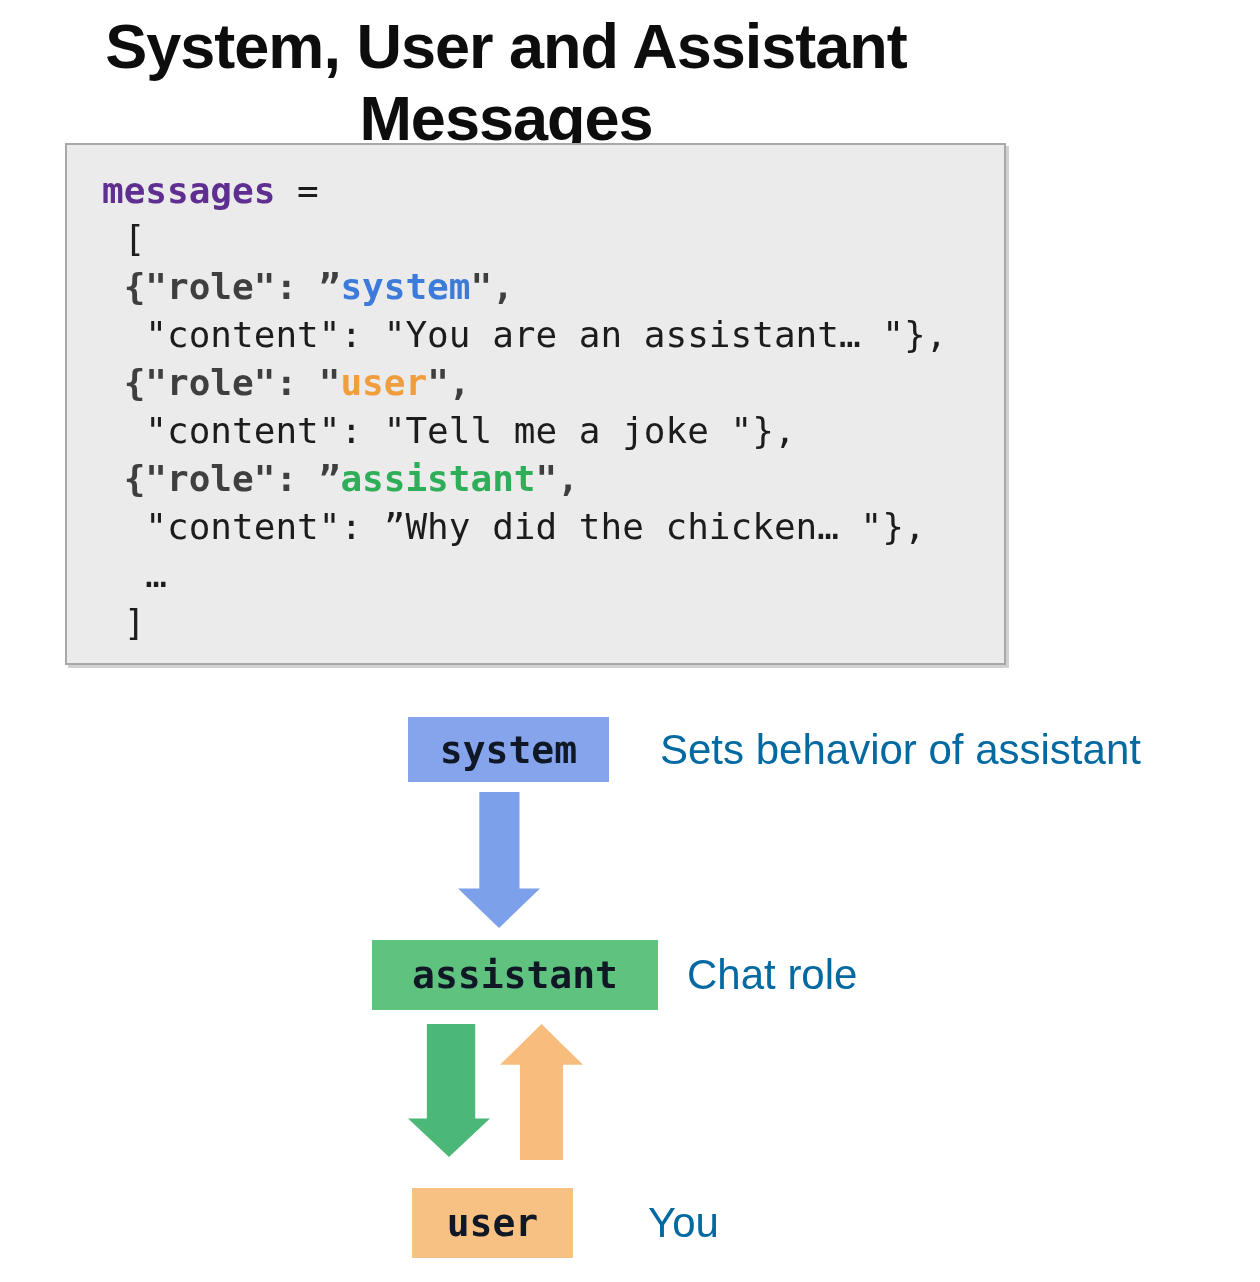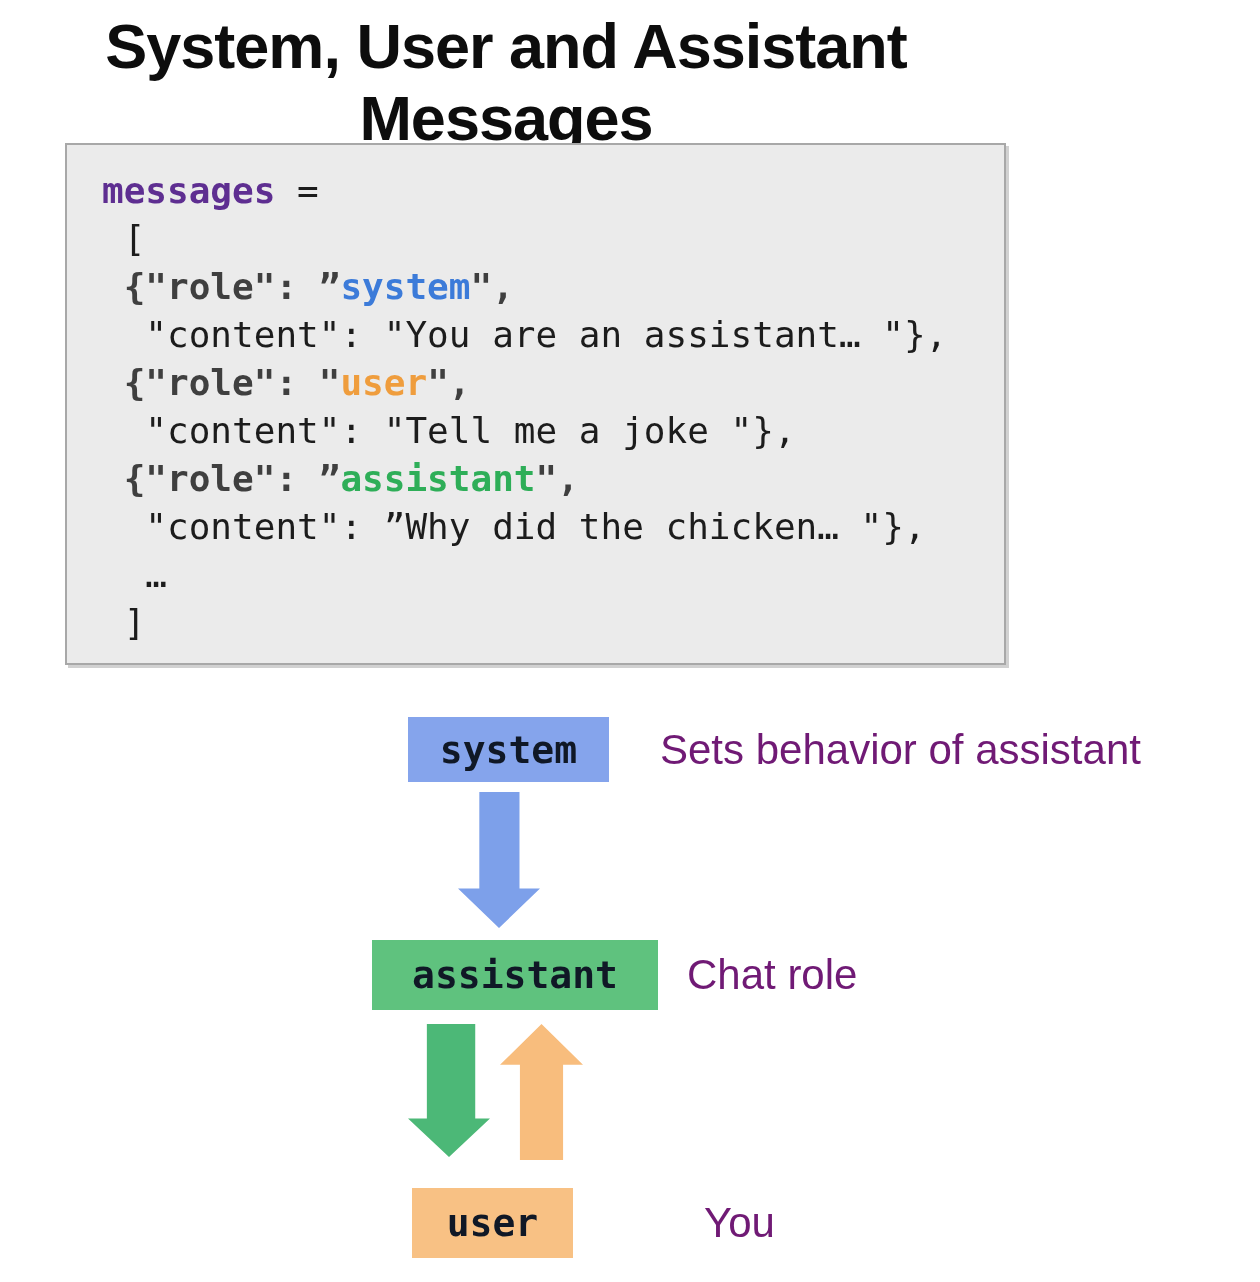--- a/index.html
+++ b/index.html
@@ -31,26 +31,26 @@
   .role-box {
     position:absolute; display:flex; align-items:center; justify-content:center;
     font-family:"DejaVu Sans Mono","Liberation Mono",monospace;
     font-weight:bold; font-size:38px; color:#101826;
   }
   .box-system    { left:408px; top:717px; width:201px; height:65px; background:#85a4ec; }
   .box-assistant { left:372px; top:940px; width:286px; height:70px; background:#5fc27e; }
   .box-user      { left:412px; top:1188px; width:161px; height:70px; background:#f8c184; }
 
   .side-label {
-    position:absolute; font-size:42px; font-weight:500; color:#701a75;
+    position:absolute; font-size:42px; font-weight:500; color:#0369a1;
     display:flex; align-items:center; height:70px;
   }
   .label-system    { left:660px; top:715px; }
   .label-assistant { left:687px; top:940px; }
-  .label-user      { left:704px; top:1188px; }
+  .label-user      { left:648px; top:1188px; }
 
   .arrow { position:absolute; }
   .arrow-blue {
     left:458px; top:792px; width:82px; height:136px; background:#7da0ea;
     clip-path:polygon(26% 0, 75% 0, 75% 71%, 100% 71%, 50% 100%, 0 71%, 26% 71%);
   }
   .arrow-green {
     left:408px; top:1024px; width:82px; height:133px; background:#4cb877;
     clip-path:polygon(23% 0, 82% 0, 82% 71%, 100% 71%, 50% 100%, 0 71%, 23% 71%);
   }

